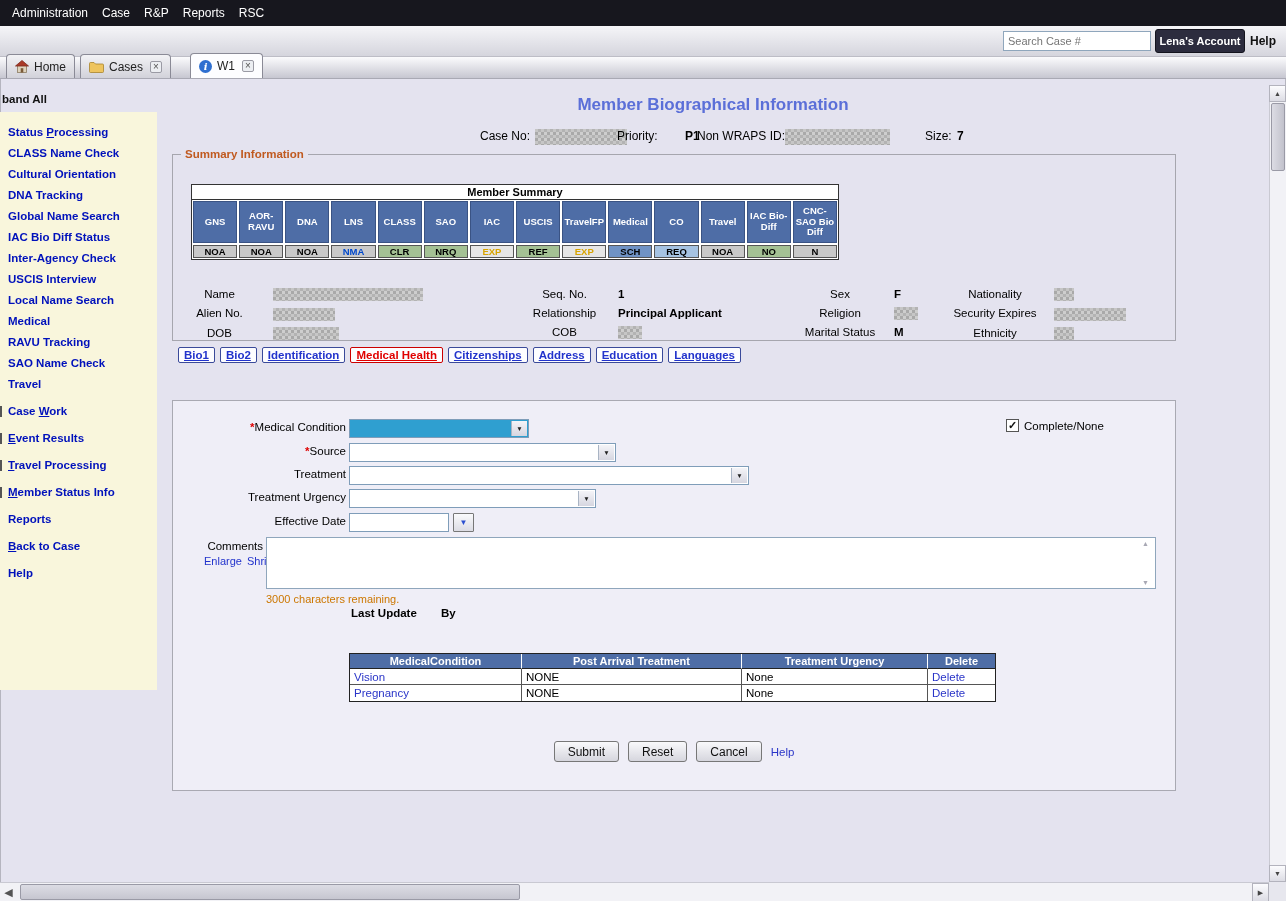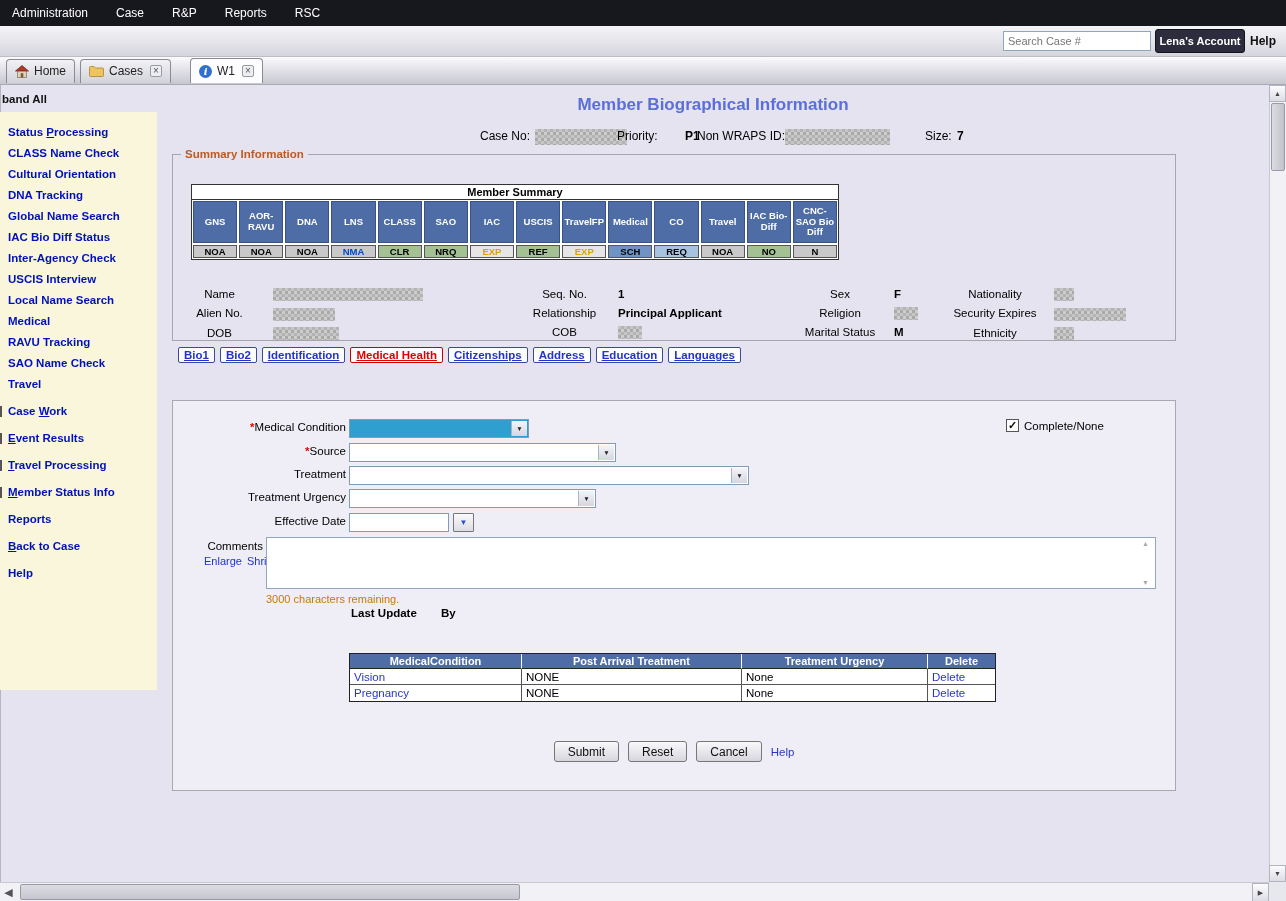--- a/index.html
+++ b/index.html
@@ -11,21 +11,21 @@
 .logo{position:absolute;right:8px;top:1px;display:flex;align-items:center;gap:2px}
 .logo-wraps{font-size:18px;font-weight:bold;font-style:italic;color:#2b3e92;letter-spacing:.5px;
  text-shadow:-1px -1px 0 #e9e9f2,1px -1px 0 #e9e9f2,-1px 1px 0 #e9e9f2,1px 1px 0 #e9e9f2}
 .logo-2{font-size:23px;font-weight:bold;font-style:italic;color:#4a7fdc;margin-left:1px;text-shadow:1px 1px 0 #fff}
 
 .topbar{position:absolute;left:0;top:26px;width:100%;height:31px;background:linear-gradient(#f5f5f8,#d5d5dd);border-bottom:1px solid #bdbdc6}
 .search-input{position:absolute;left:1003px;top:5px;width:148px;height:20px;border:1px solid #8fa6bc;font-size:11px;padding:0 4px;color:#333;font-family:"Liberation Sans",sans-serif}
 .account-btn{position:absolute;left:1155px;top:3px;width:90px;height:24px;background:#2c2c3e;color:#fff;font-size:11px;font-weight:bold;border:1px solid #14141e;border-radius:3px;display:flex;align-items:center;justify-content:center;cursor:pointer}
 .topbar-help{position:absolute;left:1250px;top:8px;font-size:12px;font-weight:bold;color:#111;cursor:pointer}
 
-.tabbar{position:absolute;left:0;top:57px;width:100%;height:28px;background:linear-gradient(#fbfbfd,#c7c7d1);border-bottom:1px solid #a9a9b4;display:flex;align-items:center;padding-left:6px;gap:5px}
+.tabbar{position:absolute;left:0;top:57px;width:100%;height:22px;background:linear-gradient(#fbfbfd,#c7c7d1);border-bottom:1px solid #a9a9b4;display:flex;align-items:flex-end;padding-left:6px;gap:5px}
 .tab{height:24px;display:flex;align-items:center;gap:5px;padding:0 8px;border:1px solid #8a8a96;border-bottom:none;border-radius:4px 4px 0 0;background:linear-gradient(#f2f2f5,#d2d2da);font-size:12px;color:#222;cursor:pointer}
 .tab.active{background:#fdfdff;height:25px}
 .tab:nth-child(3){margin-left:14px}
 .tab-icon{display:flex;align-items:center}
 .x-box{width:12px;height:12px;border:1px solid #9a9aa4;background:#eceef2;color:#555;font-size:10px;line-height:10px;text-align:center;border-radius:2px;margin-left:2px;cursor:pointer}
 .info-circle{width:13px;height:13px;border-radius:50%;background:#2f6fd0;color:#fff;font-family:"DejaVu Serif",serif;font-style:italic;font-weight:bold;font-size:10px;display:flex;align-items:center;justify-content:center}
 
 .expand-all{position:absolute;left:2px;top:93px;font-size:11.5px;font-weight:bold;color:#111;cursor:pointer;z-index:3}
 .sidebar{position:absolute;left:0;top:112px;width:157px;height:578px;background:#f9f6dc;padding-top:14px;z-index:2}
 .side-item{position:relative;font-size:11.5px;font-weight:bold;color:#0011bb;padding-left:8px;margin-bottom:9px;cursor:pointer;white-space:nowrap}
@@ -99,21 +99,21 @@
 .hscroll{position:absolute;left:0;bottom:0;height:19px;width:1269px;background:#f2f2f6;border-top:1px solid #c9c9d2}
 .hscroll .left{left:0;top:0;height:19px;background:transparent;border:none;font-size:11px;color:#555}
 .hscroll .right{right:0;top:0;height:19px;font-size:7px}
 .hthumb{position:absolute;left:20px;top:1px;width:500px;height:16px;background:linear-gradient(#dcdce4,#c6c6d0);border:1px solid #9a9aa6;border-radius:2px;cursor:pointer}
 .corner{position:absolute;right:0;bottom:0;width:17px;height:19px;background:#e7e7ee}
 </style>
 </head>
 <body>
 
 <div class="menubar">
-  <span style="display:flex;gap:28px">
+  <span style="display:flex;gap:14px">
       <span class="menu-item">Administration</span>
       <span class="menu-item">Case</span>
       <span class="menu-item">R&amp;P</span>
       <span class="menu-item">Reports</span>
       <span class="menu-item">RSC</span>
     </span>
 </div>
 <div class="logo">
   <span class="tab-icon">
       <svg width="66" height="22" viewBox="0 0 66 22">

